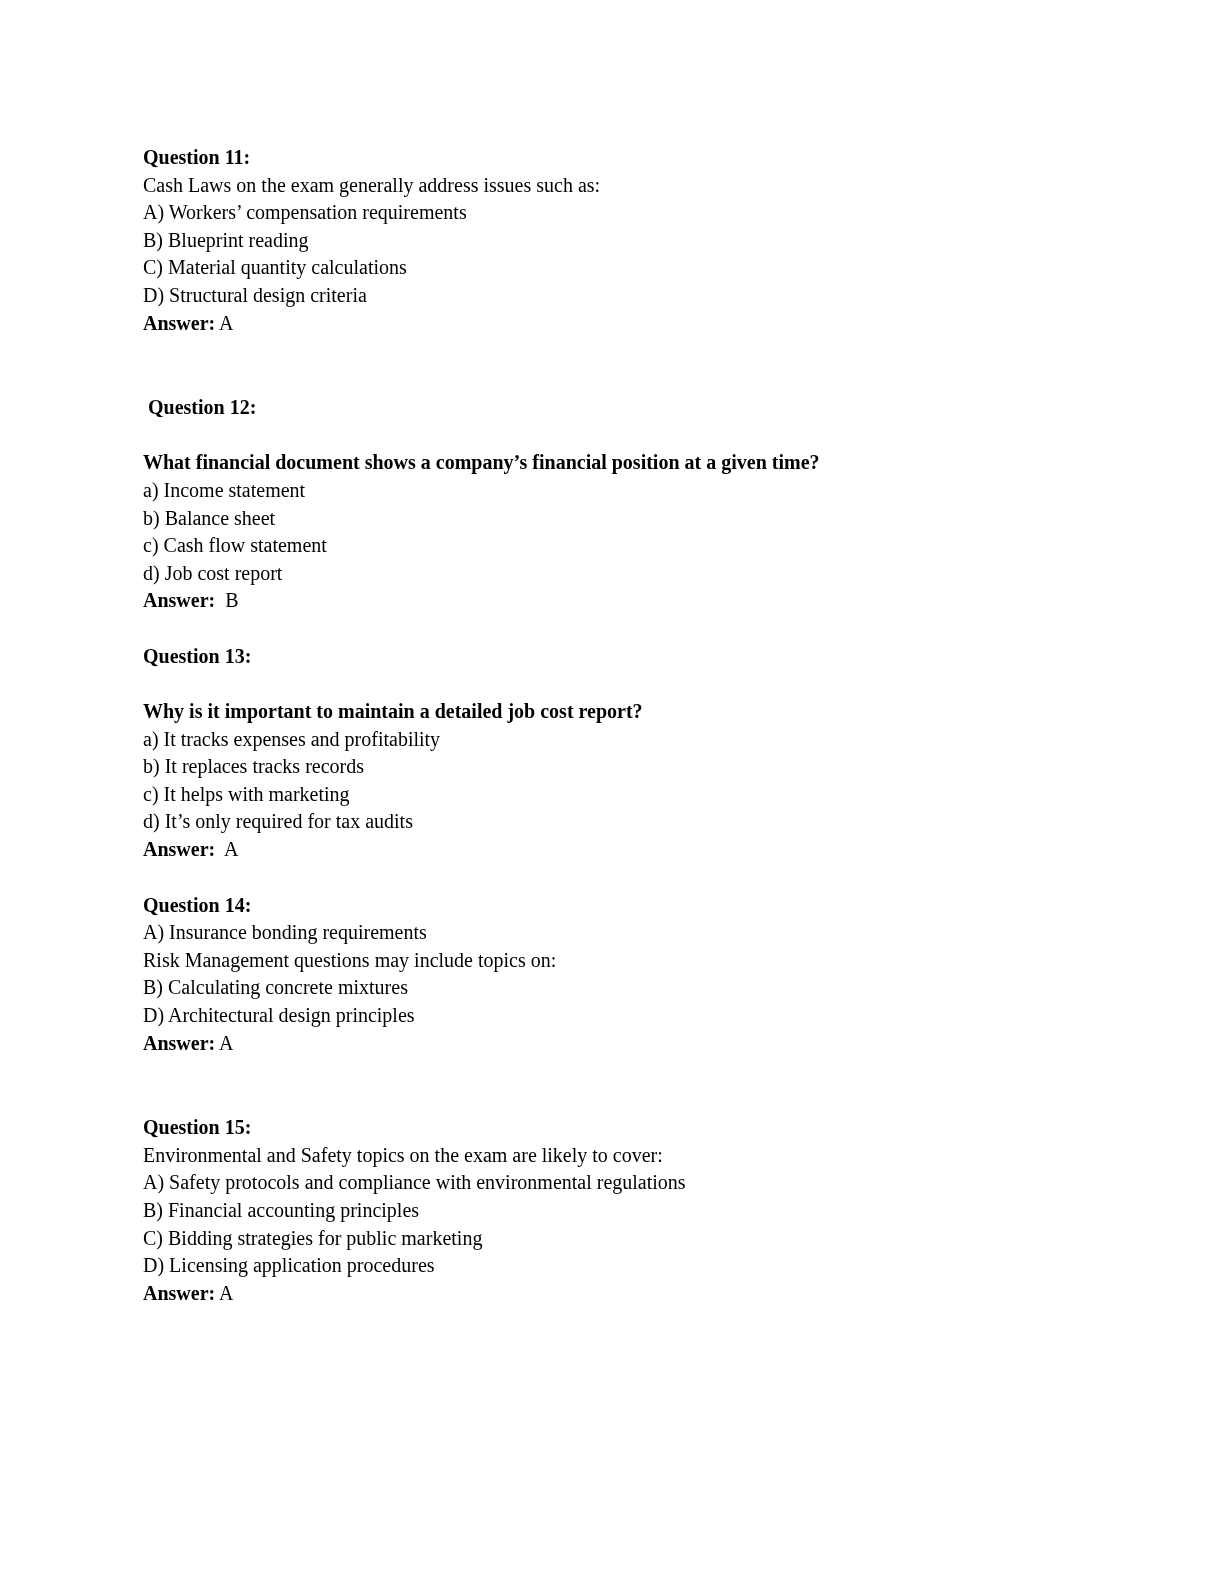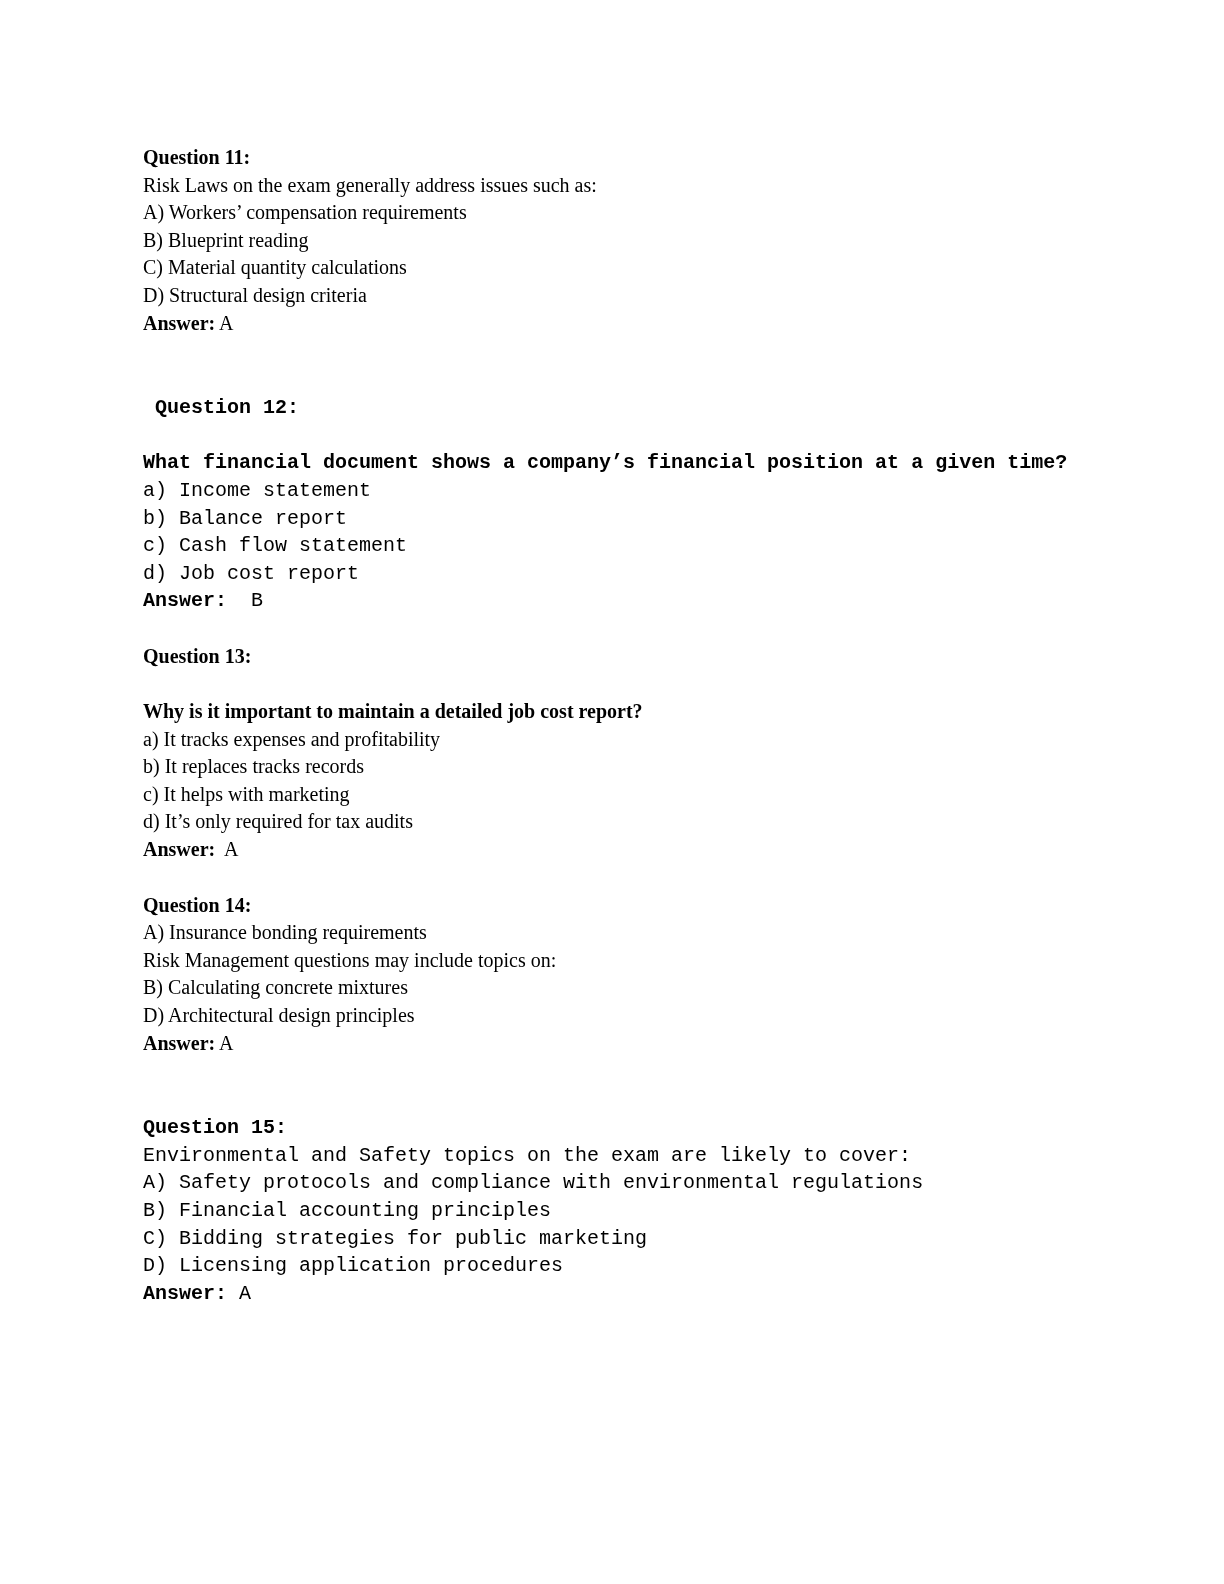--- a/index.html
+++ b/index.html
@@ -27,43 +27,42 @@
     font-weight: bold;
   }
   .gap-after {
     margin-bottom: 27.6px;   
   }
   .mt-1 {
     margin-top: 28px;        
   }
   .mt-2 {
     margin-top: 57px;        
-    font-family: Liberation Mono, monospace;
   }
 </style>
 </head>
 <body>
 
 <div class="page">
 
   <div class="q">
     <div class="line b">Question 11:</div>
-    <div class="line">Risk Laws on the exam generally address issues such as:</div>
+    <div class="line">Cash Laws on the exam generally address issues such as:</div>
     <div class="line">A) Workers’ compensation requirements</div>
     <div class="line">B) Blueprint reading</div>
     <div class="line">C) Material quantity calculations</div>
     <div class="line">D) Structural design criteria</div>
     <div class="line"><span class="b">Answer:</span><span> A</span></div>
   </div>
 
   <div class="q mt-2">
     <div class="line b gap-after"> Question 12:</div>
     <div class="line b">What financial document shows a company’s financial position at a given time?</div>
     <div class="line">a) Income statement</div>
-    <div class="line">b) Balance report</div>
+    <div class="line">b) Balance sheet</div>
     <div class="line">c) Cash flow statement</div>
     <div class="line">d) Job cost report</div>
     <div class="line"><span class="b">Answer:</span><span>  B</span></div>
   </div>
 
   <div class="q mt-1">
     <div class="line b gap-after">Question 13:</div>
     <div class="line b">Why is it important to maintain a detailed job cost report?</div>
     <div class="line">a) It tracks expenses and profitability</div>
     <div class="line">b) It replaces tracks records</div>

